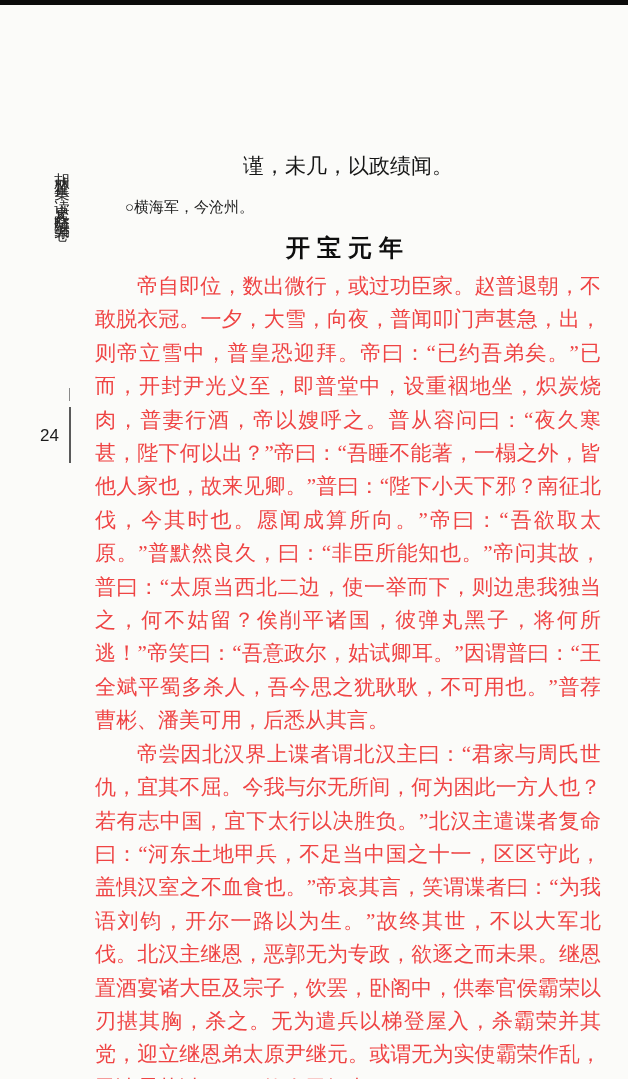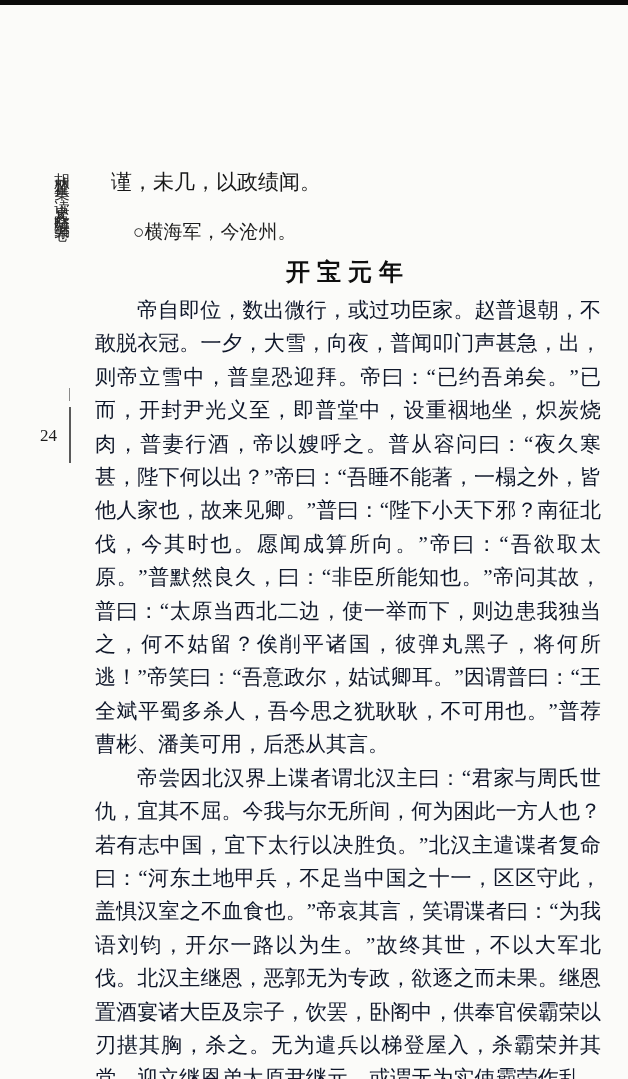--- a/index.html
+++ b/index.html
@@ -20,60 +20,60 @@
     position: absolute; left: 51px; top: 160px;
     writing-mode: vertical-rl;
     font-size: 15.5px;
     letter-spacing: 4.5px;
     color: #262626;
     height: 250px;
   }
   .page-number {
     position: absolute; left: 40px; top: 426px;
     font-size: 17px;
-    font-family: Liberation Serif, serif;
+    font-family: Liberation Sans, sans-serif;
     color: #1c1c1c;
   }
   .margin-rule-short {
     position: absolute; left: 69px; top: 388px;
     width: 1px; height: 13px; background: #8a8a8a;
   }
   .margin-rule-long {
     position: absolute; left: 69px; top: 407px;
     width: 1.5px; height: 56px; background: #5a5a5a;
   }
   .main-column {
     position: absolute; left: 95px; top: 150px;
     width: 506px;
   }
   .carryover-line {
-    margin: 16px;
-    font-size: 21px; line-height: 33px;
+    margin: 0;
+    font-size: 21px; line-height: 33px; text-align: center;
   }
   .annotation-line {
     margin: 8px 0 0 0;
-    font-size: 19px; line-height: 33px;
+    font-size: 15px; line-height: 33px;
     text-indent: 2em;
     color: #1d1d1d;
   }
   .section-title {
     margin: 12px 0 10px 0;
     font-size: 24px; line-height: 1;
     font-weight: bold;
     text-align: center;
     letter-spacing: 7px;
     color: #0e0e0e;
   }
   .body-para {
     margin: 0;
     font-size: 21px;
     line-height: 33.4px;
     text-align: justify;
     text-indent: 2em;
-    color: #0f172a;
+    color: #ef4444;
   }
 </style>
 </head>
 <body>
 
 <div class="page-root">
 
   <div class="top-edge-bar"></div>
 
   <div class="spine-title">胡林翼集·读史兵略续编卷一</div>

